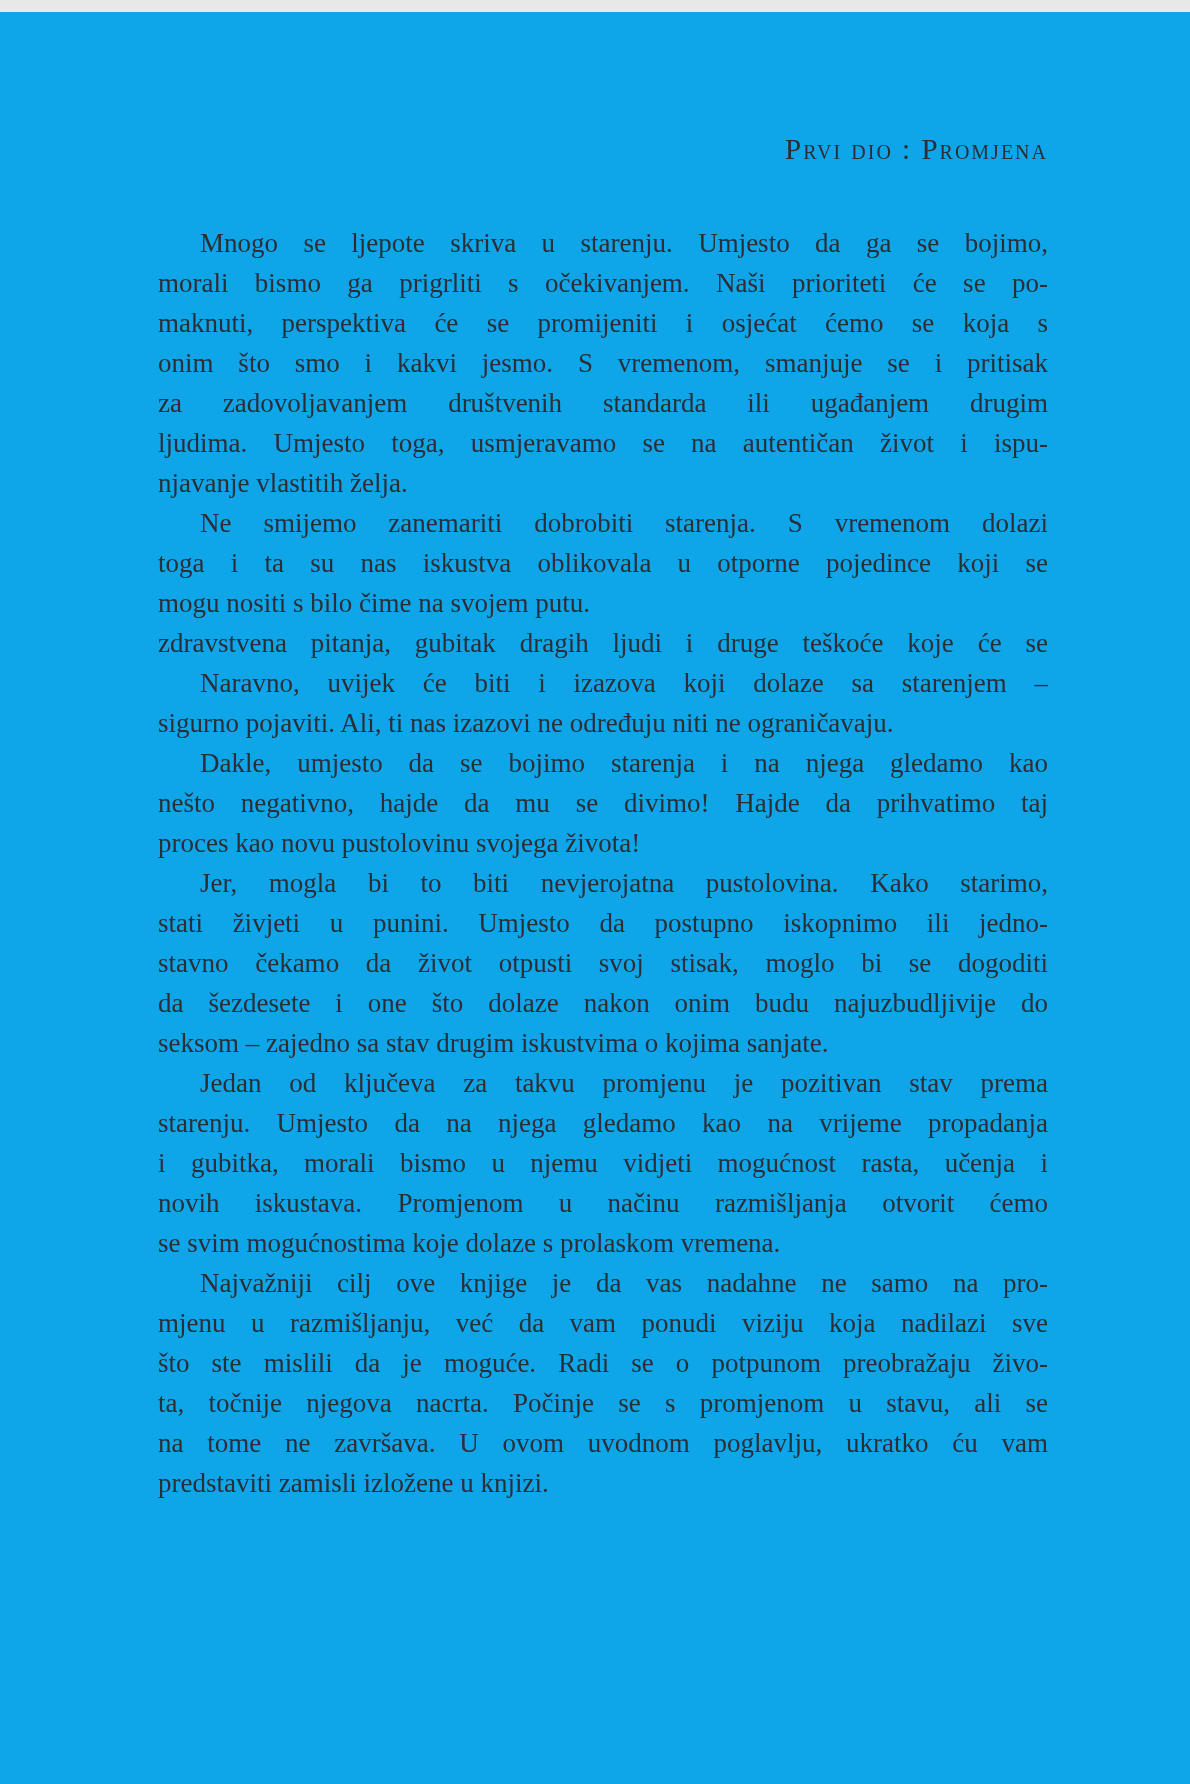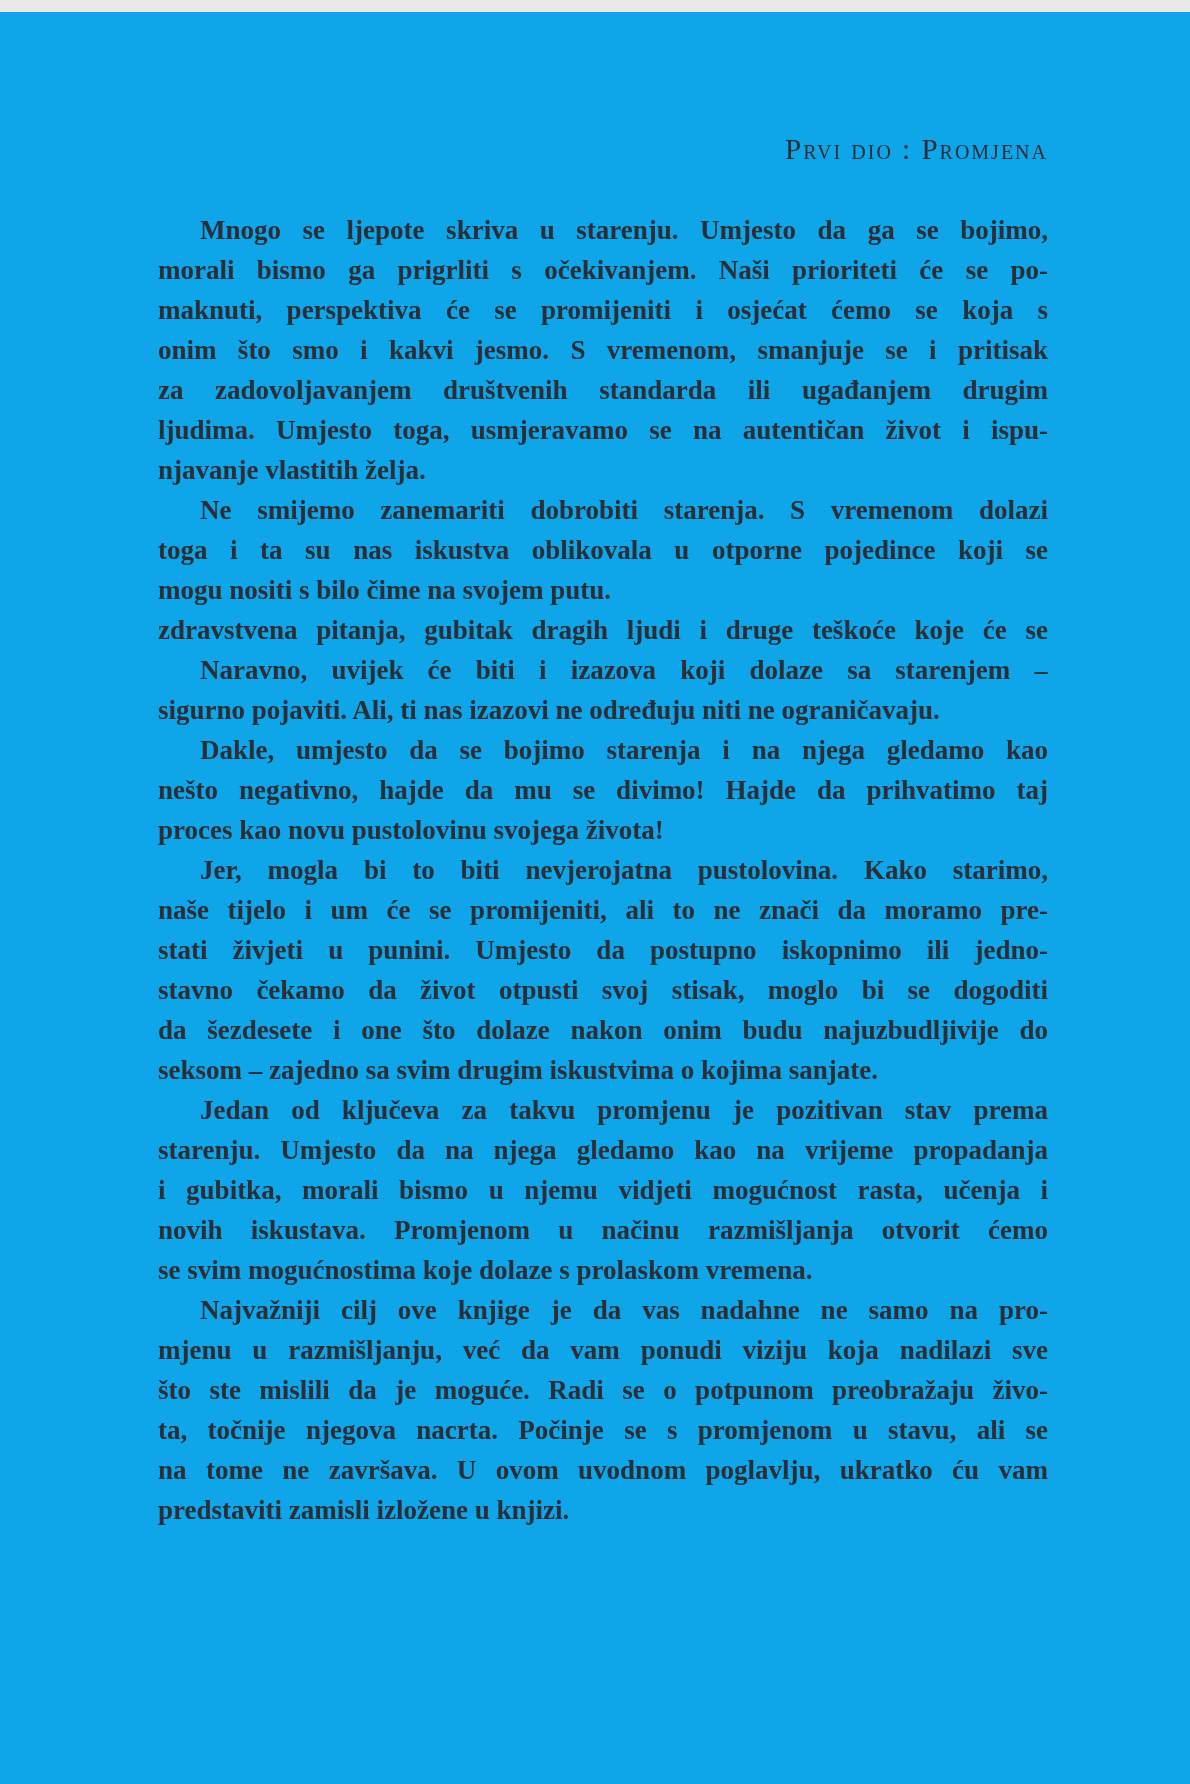--- a/index.html
+++ b/index.html
@@ -23,26 +23,25 @@
     left: 158px;
     width: 890px;
     text-align: right;
     font-variant: small-caps;
     font-size: 29px;
     letter-spacing: 2px;
     color: #2b2e36;
   }
   .page-body {
     position: absolute;
-    top: 198px;
+    top: 211px;
     left: 158px;
     width: 890px;
     font-size: 27px;
     line-height: 40px;
-    font-weight: bold;
   }
   .paragraph { margin: 0; }
   .line {
     text-align: justify;
     text-align-last: justify;
     white-space: normal;
     height: 40px;
     overflow: hidden;
   }
   .line.first { text-indent: 42px; }
@@ -85,25 +84,24 @@
           <div class="line first">Naravno, uvijek će biti i izazova koji dolaze sa starenjem –</div>
           <div class="line last">sigurno pojaviti. Ali, ti nas izazovi ne određuju niti ne ograničavaju.</div>
         </div>
         <div class="paragraph">
           <div class="line first">Dakle, umjesto da se bojimo starenja i na njega gledamo kao</div>
           <div class="line">nešto negativno, hajde da mu se divimo! Hajde da prihvatimo taj</div>
           <div class="line last">proces kao novu pustolovinu svojega života!</div>
         </div>
         <div class="paragraph">
           <div class="line first">Jer, mogla bi to biti nevjerojatna pustolovina. Kako starimo,</div>
-          <div class="line">naše tijelo i um će se promijeniti, ali to ne znači da moramo pre-</div>
           <div class="line">stati živjeti u punini. Umjesto da postupno iskopnimo ili jedno-</div>
           <div class="line">stavno čekamo da život otpusti svoj stisak, moglo bi se dogoditi</div>
           <div class="line">da šezdesete i one što dolaze nakon onim budu najuzbudljivije do</div>
-          <div class="line last">seksom – zajedno sa svim drugim iskustvima o kojima sanjate.</div>
+          <div class="line last">seksom – zajedno sa stav drugim iskustvima o kojima sanjate.</div>
         </div>
         <div class="paragraph">
           <div class="line first">Jedan od ključeva za takvu promjenu je pozitivan stav prema</div>
           <div class="line">starenju. Umjesto da na njega gledamo kao na vrijeme propadanja</div>
           <div class="line">i gubitka, morali bismo u njemu vidjeti mogućnost rasta, učenja i</div>
           <div class="line">novih iskustava. Promjenom u načinu razmišljanja otvorit ćemo</div>
           <div class="line last">se svim mogućnostima koje dolaze s prolaskom vremena.</div>
         </div>
         <div class="paragraph">
           <div class="line first">Najvažniji cilj ove knjige je da vas nadahne ne samo na pro-</div>

